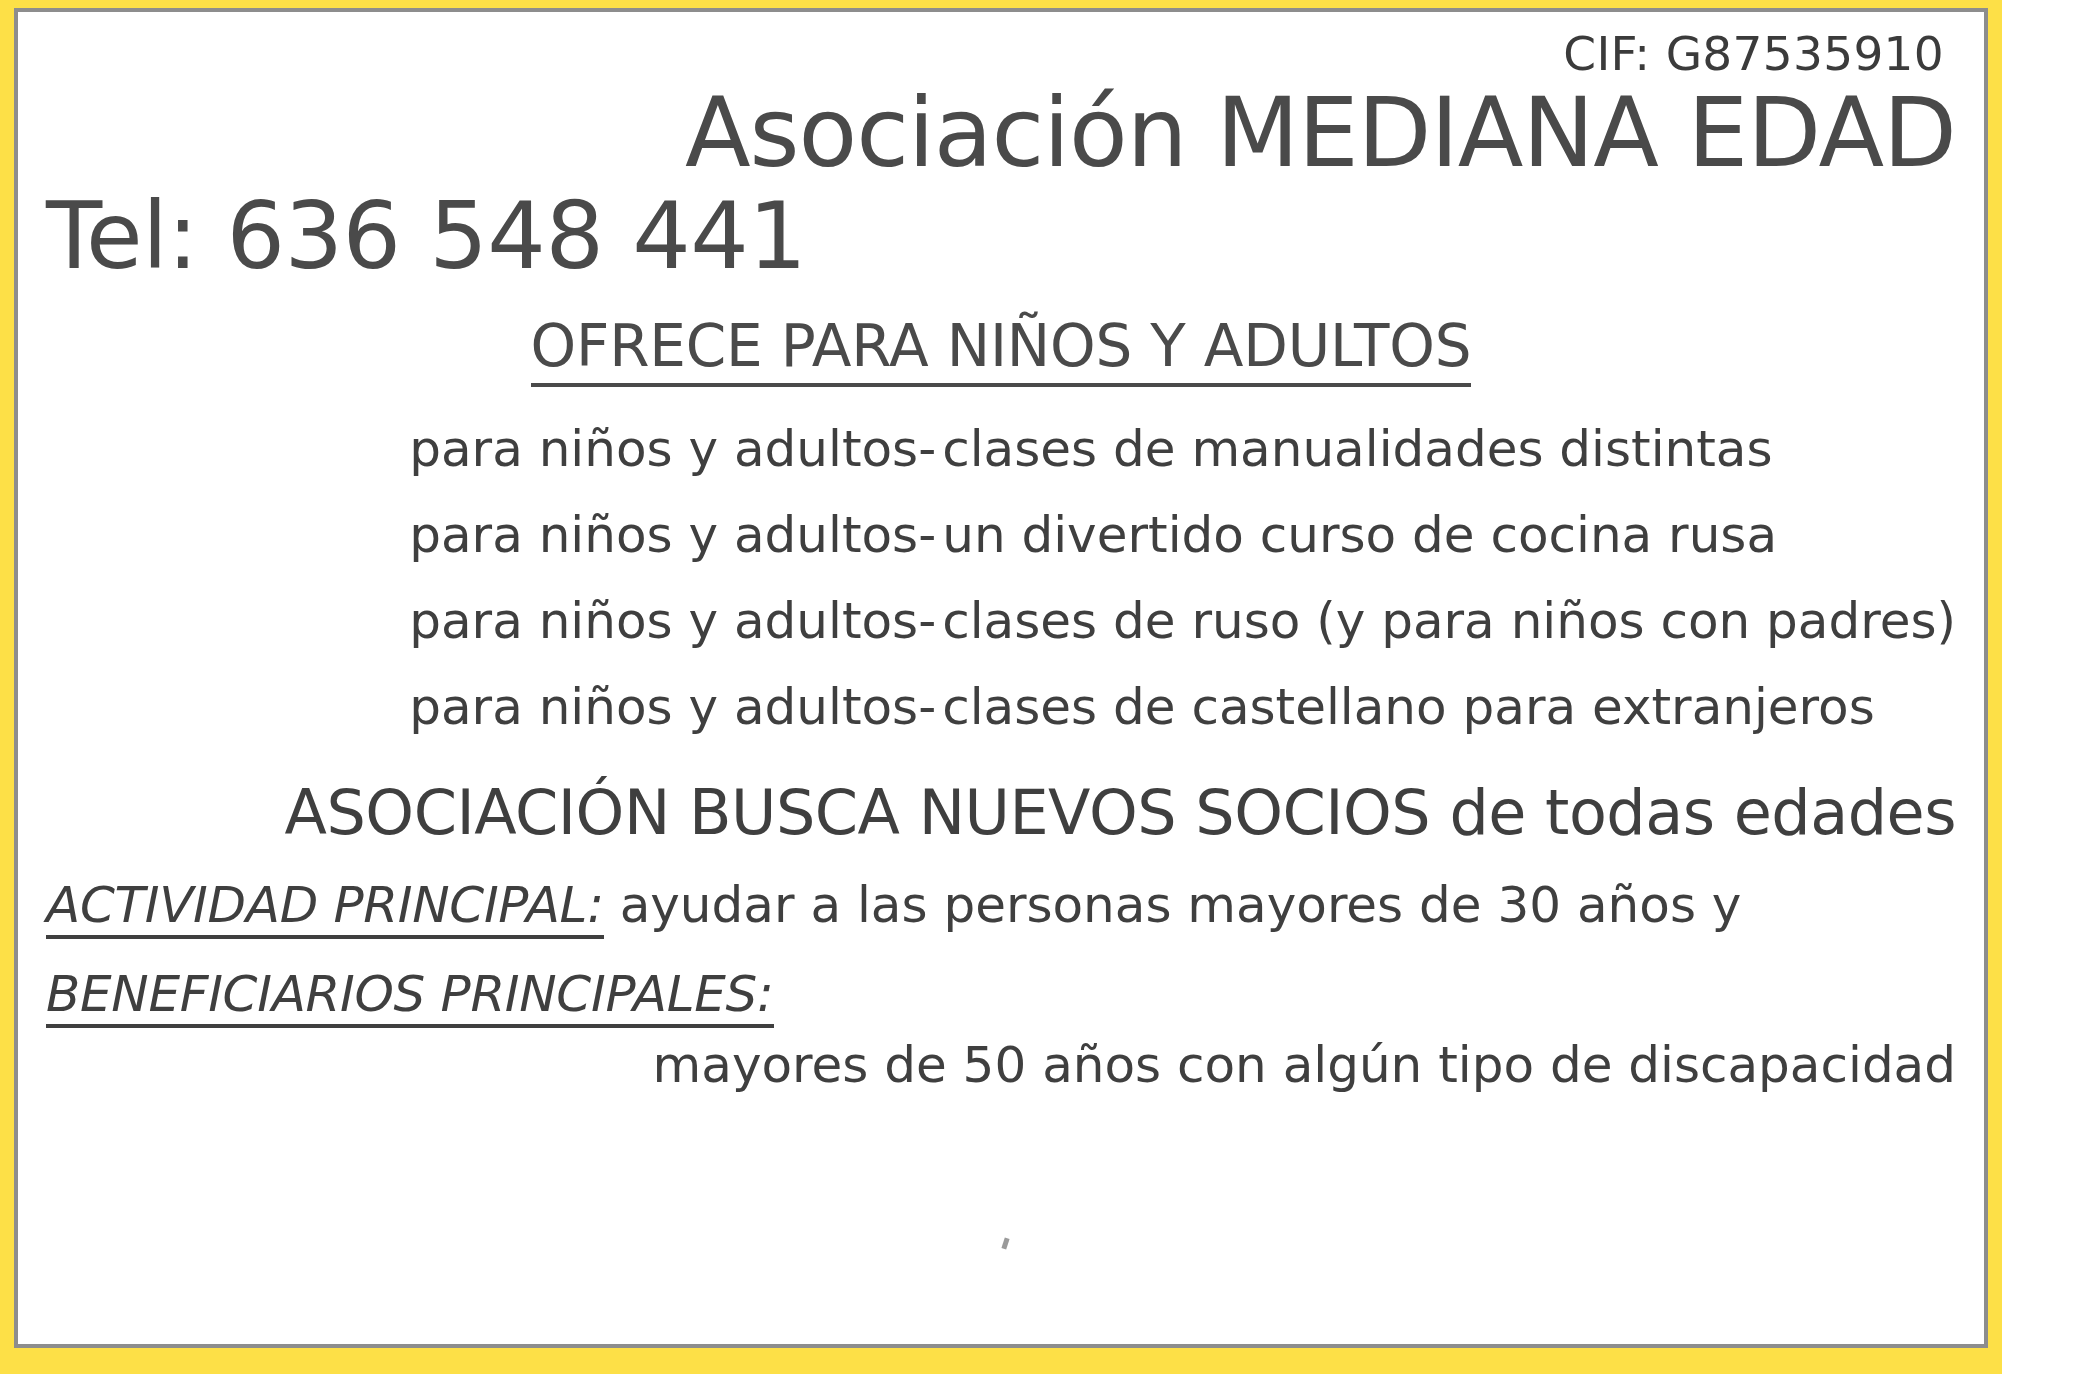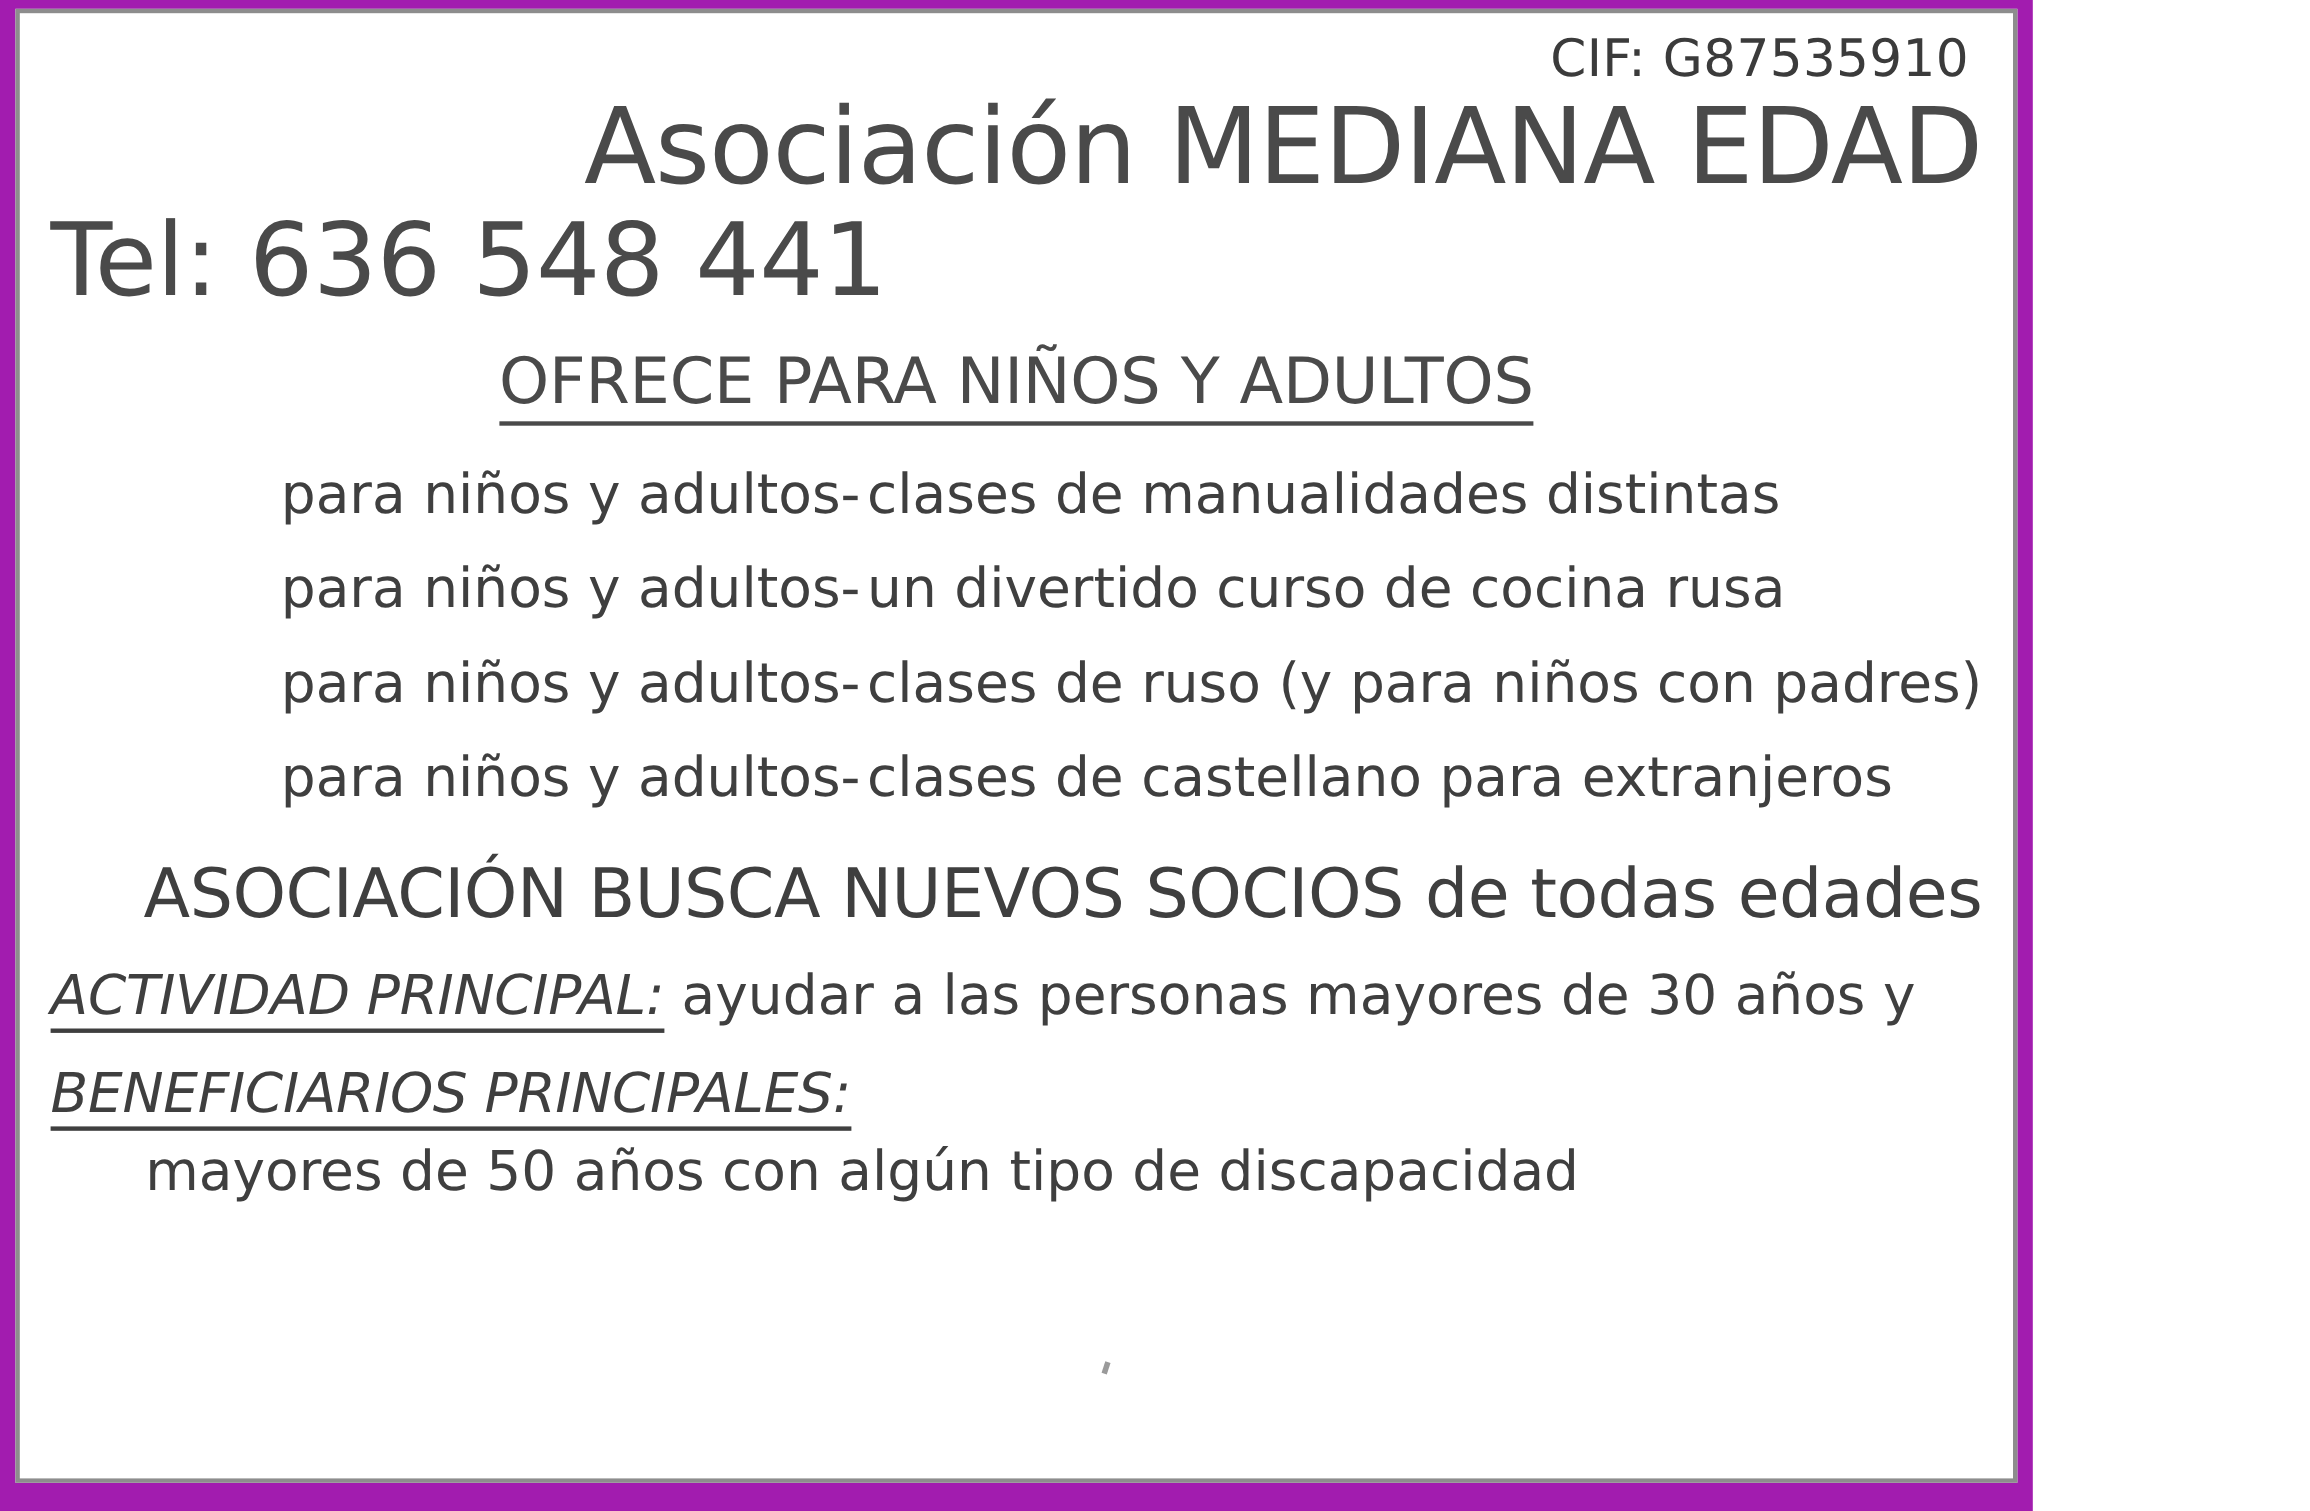--- a/index.html
+++ b/index.html
@@ -11,23 +11,23 @@
     width: 2100px;
     height: 1374px;
     font-family: "DejaVu Sans", sans-serif;
     color: #3a3a3a;
     overflow: hidden;
   }
 
   .flyer {
     position: relative;
     box-sizing: border-box;
-    width: 1848px;
+    width: 2002px;
     height: 1374px;
-    background: #a21caf;
+    background: #fde047;
     padding: 10px;
   }
 
   
   .frame {
     position: absolute;
     left: 14px;
     top: 8px;
     right: 14px;
     bottom: 26px;
@@ -136,20 +136,21 @@
     font-style: italic;
     border-bottom: 4px solid #3f3f3f;
     padding-bottom: 1px;
     letter-spacing: -0.3px;
   }
   .indent {
     padding-left: 74px;
   }
   .indent2 {
     padding-left: 86px;
+    text-align: right;
   }
   .gap-sm { margin-top: 10px; }
   .gap-md { margin-top: 28px; }
 
   .speck {
     position: absolute;
     width: 5px;
     height: 11px;
     background: #9a9a9a;
     left: 985px;

